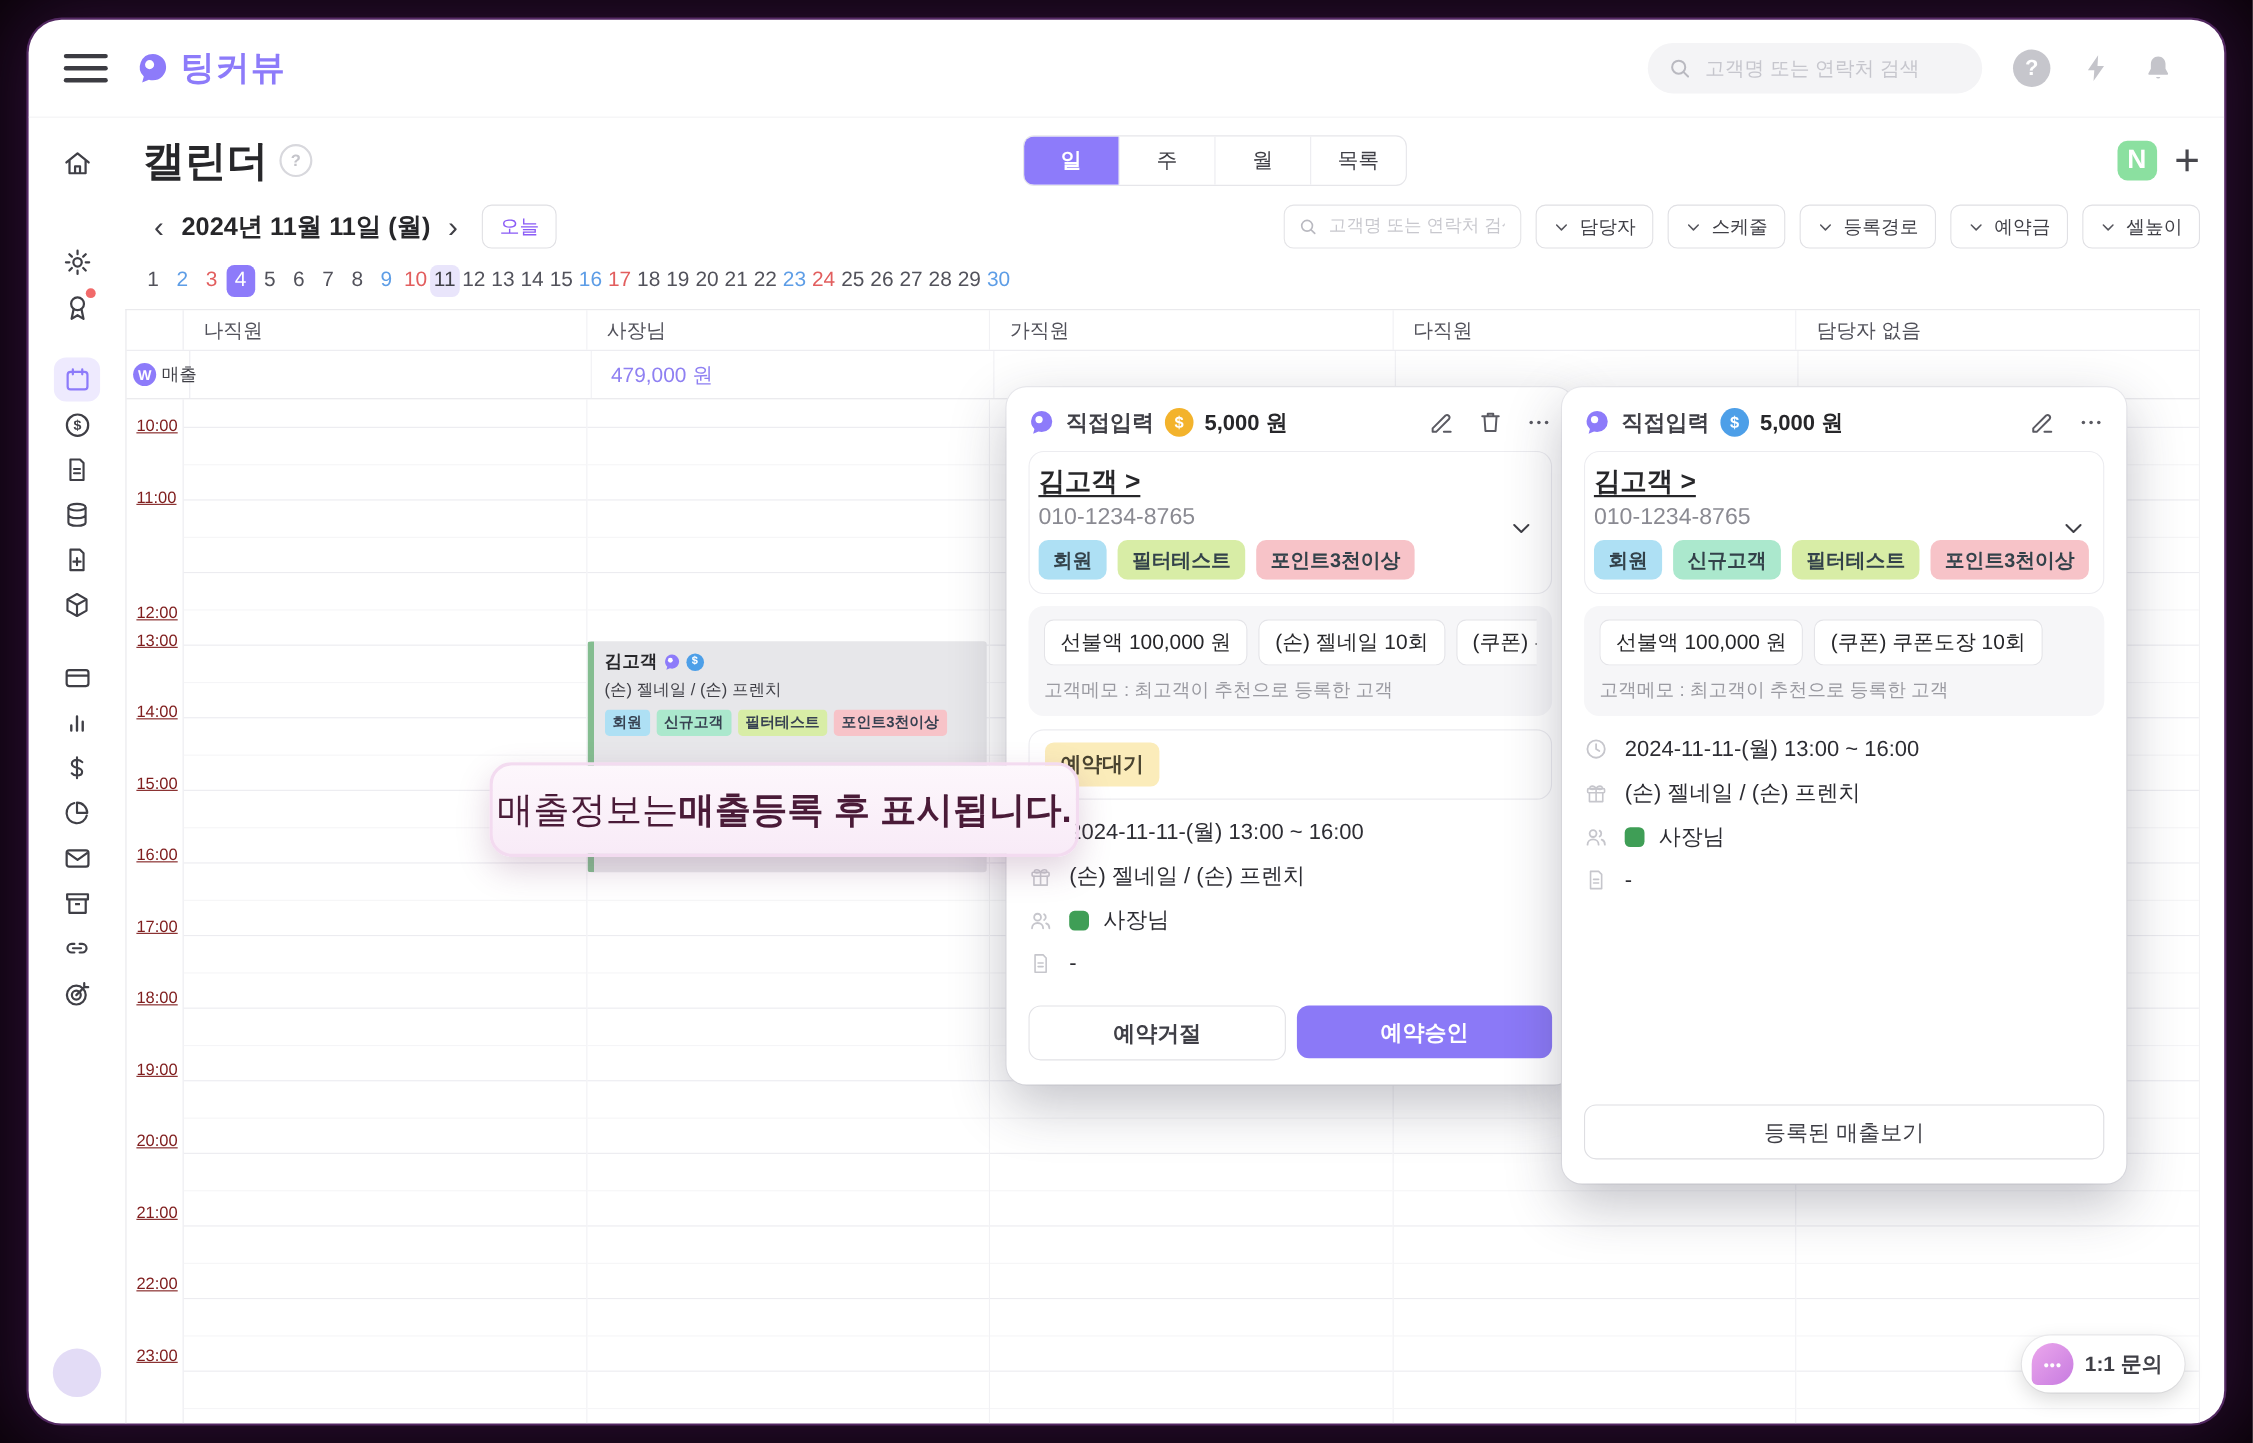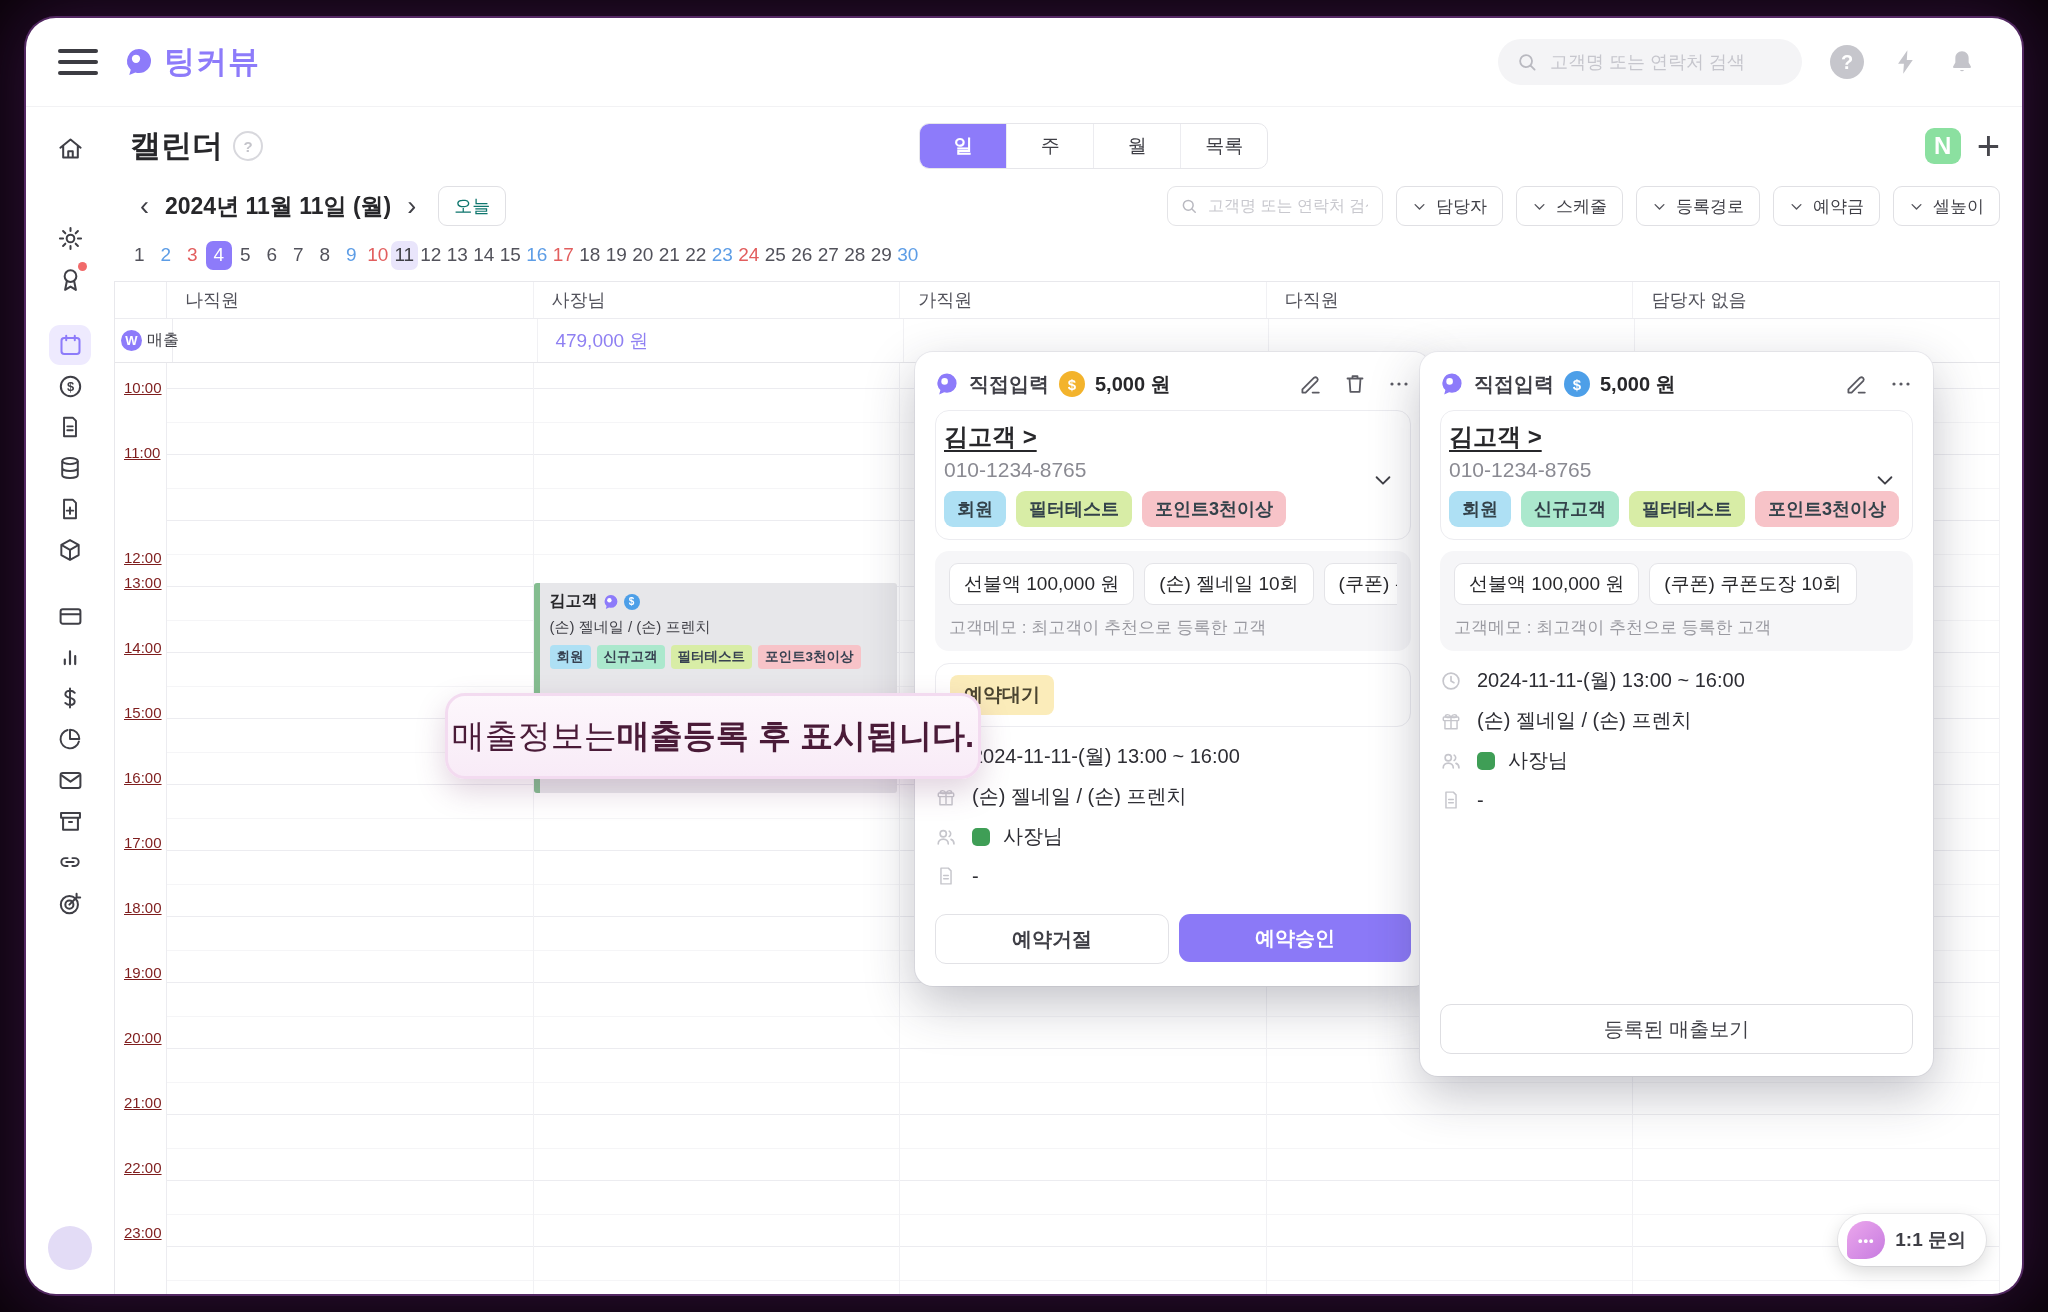--- a/index.html
+++ b/index.html
@@ -32,34 +32,34 @@
   .sidebar{width:88px;flex:0 0 88px;display:flex;flex-direction:column;align-items:center;padding:20px 0 24px;}
   .side-icon{width:42px;height:40px;border-radius:11px;display:flex;align-items:center;justify-content:center;color:#3f3f46;position:relative;margin-top:1px;flex:0 0 auto;}
   .side-icon.gap-big{margin-top:50px;}
   .side-icon.gap-med{margin-top:26px;}
   .side-icon.active{background:#eeeafe;color:#8d7bfa;}
   .red-dot{position:absolute;top:3px;right:4px;width:9px;height:9px;border-radius:50%;background:#f16a6a;}
   .side-avatar{margin-top:auto;width:44px;height:44px;border-radius:50%;background:#e3dcf6;}
   .main{flex:1;display:flex;flex-direction:column;min-width:0;padding-right:22px;}
   
   .page-head{display:flex;align-items:center;padding-left:16px;margin-top:10px;height:58px;}
-  .page-title{font-size:31px;font-weight:800;color:#27272a;}
+  .page-title{font-size:38px;font-weight:800;color:#27272a;}
   .title-help{width:26px;height:26px;border-radius:50%;border:2px solid #d8d8dd;color:#c4c4ca;font-size:15px;font-weight:700;display:flex;align-items:center;justify-content:center;margin-left:10px;}
   .vtabs{display:flex;border:1px solid #e6e6ea;border-radius:10px;overflow:hidden;margin:0 auto;background:#fff;}
   .vtab{width:86px;height:44px;display:flex;align-items:center;justify-content:center;font-size:19px;color:#3f3f46;border-left:1px solid #ececf0;cursor:pointer;}
   .vtab:first-child{border-left:none;}
   .vtab.active{background:#8d7bfa;color:#fff;font-weight:600;}
   .head-right{display:flex;align-items:center;gap:16px;}
   .n-badge{width:36px;height:36px;border-radius:9px;background:#8be0a0;color:#fff;font-weight:800;font-size:24px;display:flex;align-items:center;justify-content:center;}
   .plus-btn{font-size:40px;color:#47474d;font-weight:300;line-height:36px;}
   
   .toolbar{display:flex;align-items:center;padding-left:18px;margin-top:10px;height:42px;}
   .nav-arrow{font-size:27px;color:#3f3f46;padding:0 8px;line-height:1;}
   .current-date{font-size:23px;font-weight:700;color:#27272a;margin:0 8px;}
-  .today-btn{margin-left:14px;border:1px solid #e0e0e4;border-radius:9px;padding:7px 15px;font-size:18px;color:#0f766e;background:#fff;}
+  .today-btn{margin-left:14px;border:1px solid #e0e0e4;border-radius:9px;padding:7px 15px;font-size:18px;color:#8b5cf6;background:#fff;}
   .toolbar-spacer{flex:1;}
   .mini-search{width:190px;height:38px;border:1px solid #e4e4e7;border-radius:9px;display:flex;align-items:center;gap:8px;padding:0 12px;}
   .mini-search svg{color:#b9b9c0;flex:0 0 auto;}
   .mini-search input{border:none;outline:none;background:transparent;font-size:16px;width:100%;font-family:inherit;color:#55555c;}
   .mini-search input::placeholder{color:#c8c8ce;}
   .filter-btn{height:38px;border:1px solid #e0e0e4;border-radius:9px;display:flex;align-items:center;gap:9px;padding:0 15px;font-size:17px;color:#3f3f46;margin-left:13px;background:#fff;white-space:nowrap;}
   .filter-btn svg{color:#55555c;}
   
   .date-strip{display:flex;padding-left:12px;margin-top:10px;height:36px;align-items:center;flex:0 0 auto;}
   .day{width:26.5px;height:29px;display:flex;align-items:center;justify-content:center;font-size:19px;color:#52525b;border-radius:7px;cursor:pointer;}

